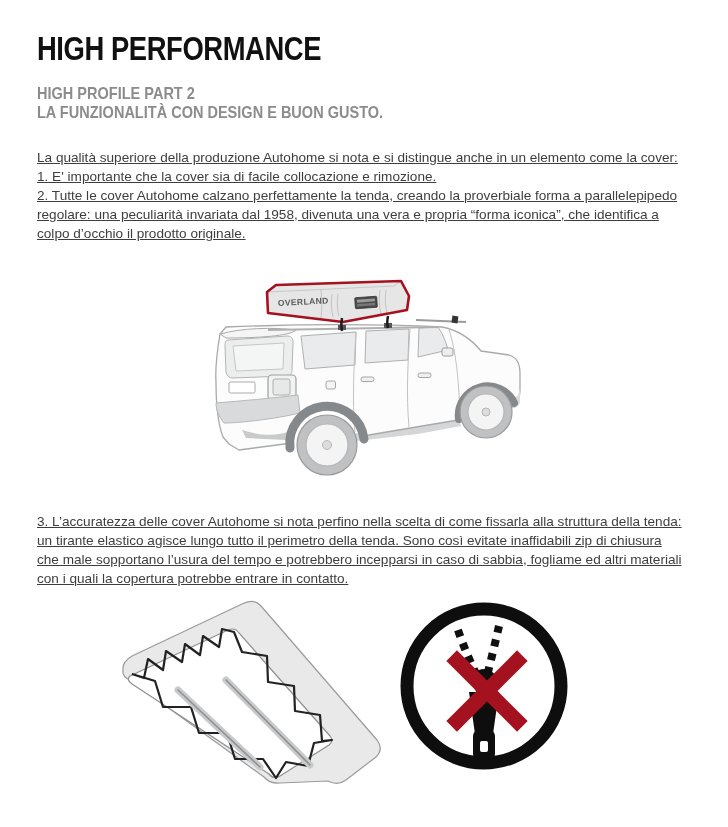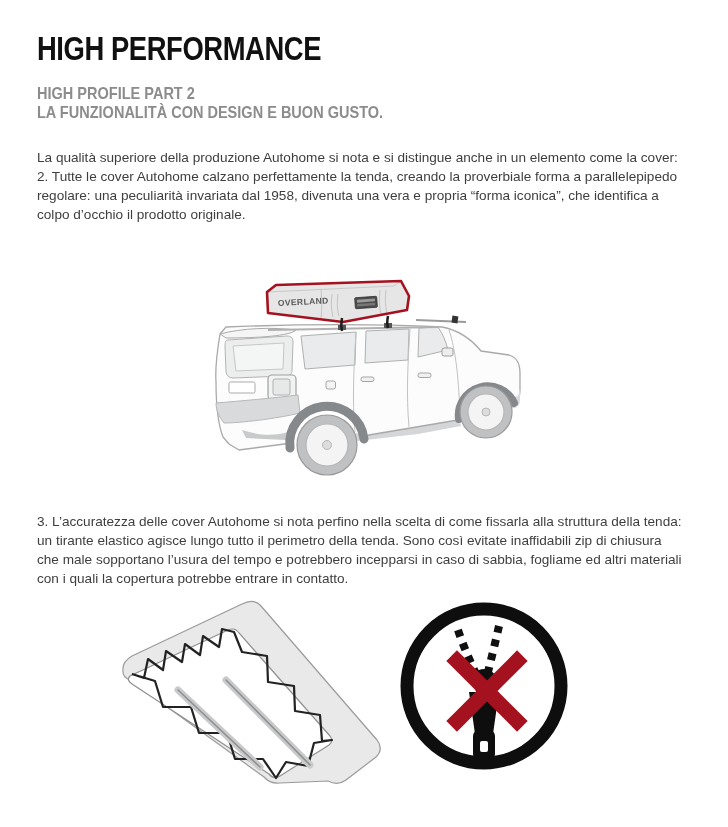--- a/index.html
+++ b/index.html
@@ -2,21 +2,21 @@
 <html><head>
 <meta charset="utf-8">
 <style>
   html,body{margin:0;padding:0;background:#fff;}
   .page{position:relative;width:728px;height:827px;background:#ffffff;overflow:hidden;
         font-family:"Liberation Sans", sans-serif;}
   .title{position:absolute;left:37px;top:8px;font-size:33px;font-weight:bold;color:#111;
          letter-spacing:-.5px;white-space:nowrap;transform:scaleX(.83);transform-origin:left top;}
   .subtitle{position:absolute;left:37px;top:84px;font-size:16.5px;font-weight:bold;color:#8c8c8c;
             line-height:18.5px;white-space:nowrap;transform:scaleX(.88);transform-origin:left top;}
-  .bodytext{position:absolute;left:37px;width:646px;font-size:13.6px;line-height:18.9px;color:#3e3e3e;}
+  .bodytext{position:absolute;left:37px;width:646px;font-size:13.6px;line-height:18.9px;color:#3e3e3e;text-decoration:underline;}
   .p1{top:149px;}
   .p3{top:513px;}
   .illus{position:absolute;}
   .car-illus{left:180px;top:270px;}
   .underside-illus{left:108px;top:600px;}
   .nozip-illus{left:394px;top:598px;}
 </style>
 </head>
 <body>
 
@@ -24,20 +24,21 @@
 
   <h1 class="title">HIGH PERFORMANCE</h1>
 
   <div class="subtitle">
     <div>HIGH PROFILE PART 2</div>
     <div>LA FUNZIONALITÀ CON DESIGN E BUON GUSTO.</div>
   </div>
 
   <div class="bodytext p1">
     <div>La qualità superiore della produzione Autohome si nota e si distingue anche in un elemento come la cover:</div>
+    <div>1. E' importante che la cover sia di facile collocazione e rimozione.</div>
     <div>2. Tutte le cover Autohome calzano perfettamente la tenda, creando la proverbiale forma a parallelepipedo regolare: una peculiarità invariata dal 1958, divenuta una vera e propria “forma iconica”, che identifica a colpo d’occhio il prodotto originale.</div>
   </div>
 
   <svg class="illus car-illus" width="385" height="212" viewBox="0 0 385 212">
 
     <path d="M 122,170 L 236,156 L 279,148 L 281,156 L 238,164 L 124,177 Z" fill="#d4d6d7"></path>
 
     <path d="M 46,57 C 120,54 200,54 262,57 C 278,60 292,70 301,81 L 329,85 C 336,87 340,93 340,103
          L 340,118 C 340,128 338,134 333,134 A 30 30 0 0 0 278,150 L 183,166 A 36 36 0 0 0 112,173
          L 59,180 L 49,174 L 43,167 C 38,154 36,138 36,112 C 35,98 37,82 40,64 Z" fill="#fcfcfc" stroke="#a9a9a9" stroke-width="1.3" stroke-linejoin="round"></path>

